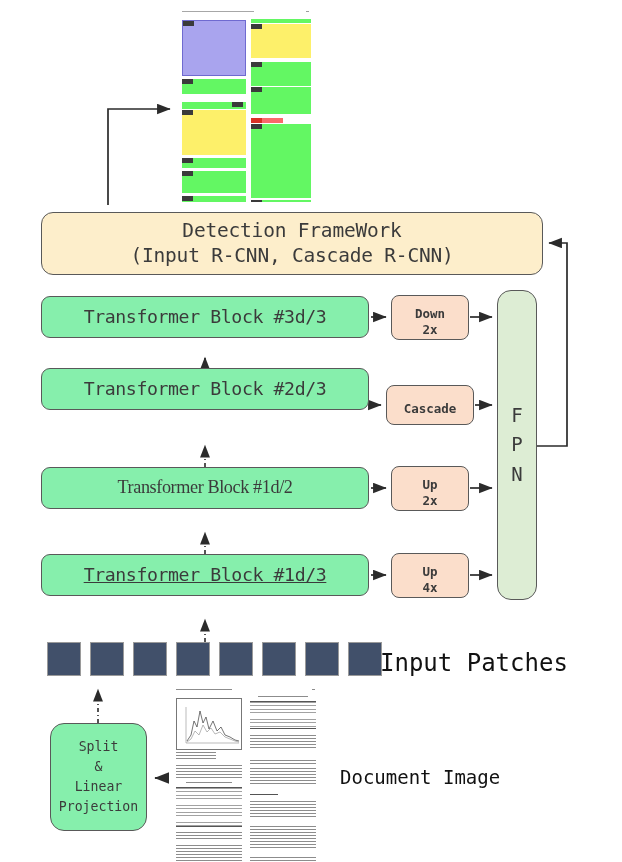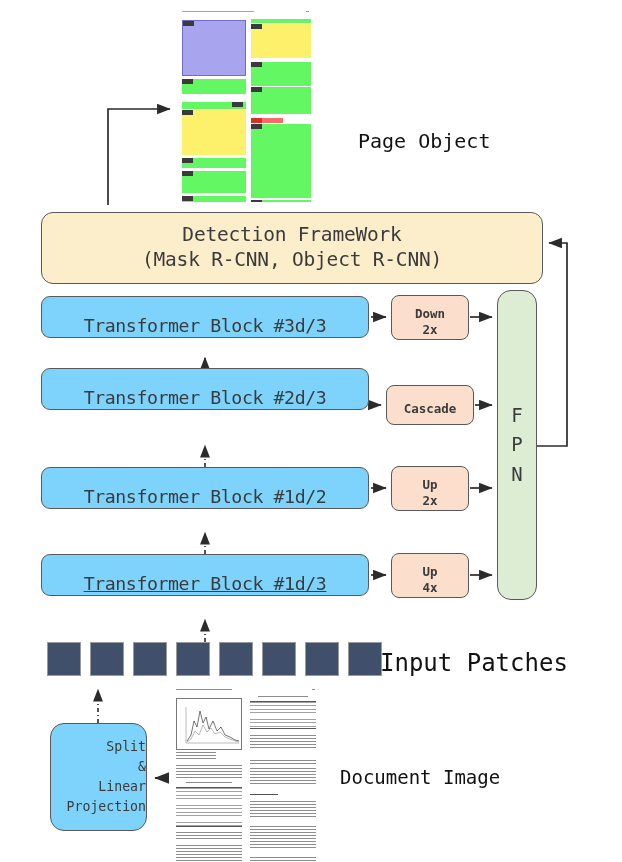--- a/index.html
+++ b/index.html
@@ -24,38 +24,38 @@
     border: 1.4px solid #595959;
     border-radius: 9px;
     display: flex;
     align-items: center;
     justify-content: center;
     text-align: center;
     line-height: 1.28;
     color: #3b3b3b;
     font-family: "DejaVu Sans Mono", "Liberation Mono", monospace;
   }
-  .node.blue   { background: #7dd3fc; align-items: flex-end; }
+  .node.blue   { background: #86efac; }
   .node.yellow { background: #fdeecb; }
   .node.peach  { background: #fbdecb; }
   .node.green  { background: #ddedd4; }
 
   #detection-framework {
-    left: 41px; top: 212px; width: 502px; height: 72px;
+    left: 41px; top: 212px; width: 502px; height: 63px;
     font-size: 19.5px; border-radius: 12px; letter-spacing: -0.2px;
   }
   #detection-framework .line2 { display:block; }
 
   .tblock {
     left: 41px; width: 328px; height: 42px;
     font-size: 18.2px; letter-spacing: -0.4px;
   }
   #tb-3d3 { top: 296px; }
   #tb-2d3 { top: 368px; }
-  #tb-1d2 { top: 467px; }
+  #tb-1d2 { top: 467px; font-family: Liberation Serif, serif; }
   #tb-1d3 { top: 554px; text-decoration: underline; }
 
   .opbox {
     left: 391px; width: 78px; height: 45px;
     font-size: 12.5px; font-weight: bold; border-radius: 8px;
   }
   #op-down2x  { top: 295px; }
   #op-identity{ top: 385px; left: 386px; width: 88px; height: 40px; }
   #op-up2x    { top: 466px; }
   #op-up4x    { top: 553px; }
@@ -278,21 +278,21 @@
   <div class="patch" style="left:129px;"></div>
   <div class="patch" style="left:172px;"></div>
   <div class="patch" style="left:215px;"></div>
   <div class="patch" style="left:258px;"></div>
   <div class="patch" style="left:301px;"></div>
 </div>
 
 <div class="node yellow" id="detection-framework">
   <div>
     <span>Detection FrameWork</span>
-    <span class="line2">(Mask R-CNN, Object R-CNN)</span>
+    <span class="line2">(Input R-CNN, Cascade R-CNN)</span>
   </div>
 </div>
 
 <div class="node blue tblock" id="tb-3d3">
   <span>Transformer Block #3d/3</span>
 </div>
 <div class="node blue tblock" id="tb-2d3">
   <span>Transformer Block #2d/3</span>
 </div>
 <div class="node blue tblock" id="tb-1d2">
@@ -333,16 +333,15 @@
 </div>
 
 <div class="node blue" id="split-linear">
   <span>Split</span>
   <span>&amp;</span>
   <span>Linear</span>
   <span>Projection</span>
 </div>
 
 <div class="plabel" id="lbl-page-object">
-  <div>Page Object</div>
 </div>
 <div class="plabel" id="lbl-input-patches">Input Patches</div>
 <div class="plabel" id="lbl-document-image">Document Image</div>
 
 </body></html>

